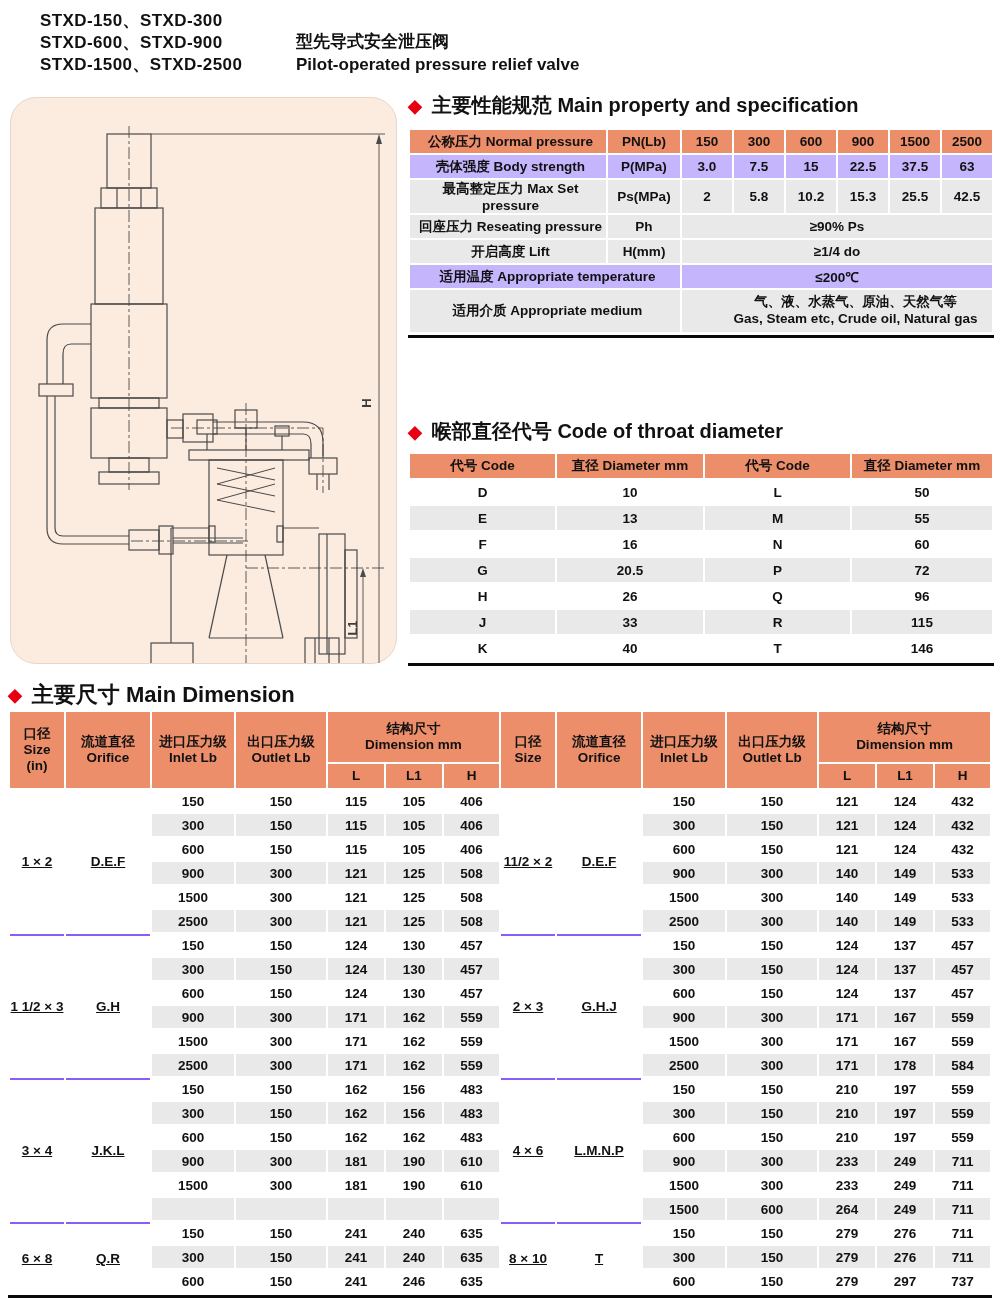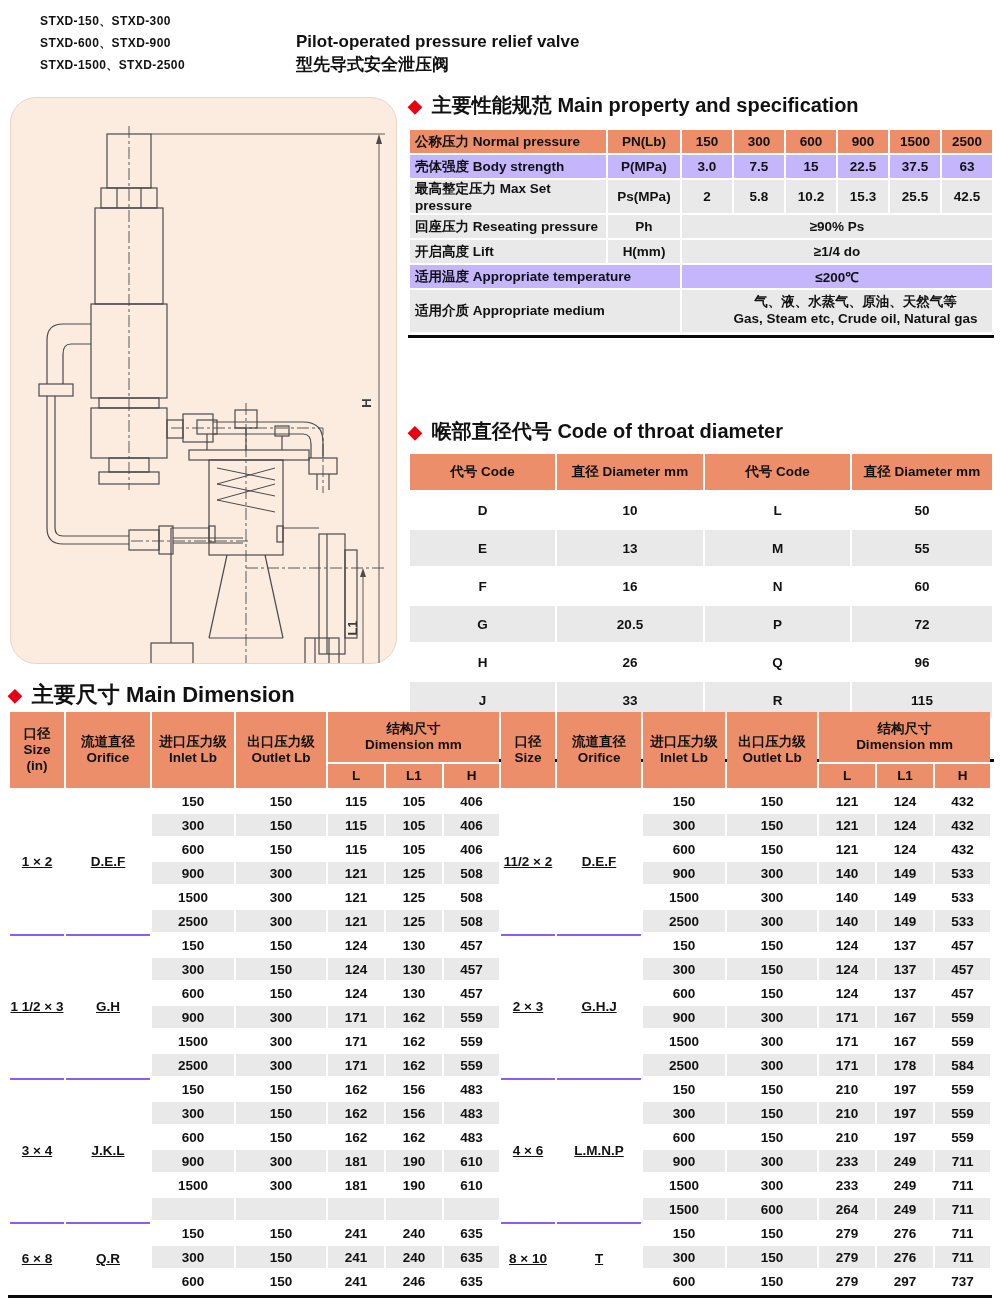--- a/index.html
+++ b/index.html
@@ -2,46 +2,46 @@
 <html><head>
 <meta charset="utf-8">
 <style>
   html,body{margin:0;padding:0;}
   body{
     position:relative;width:1000px;height:1299px;background:#ffffff;
     font-family:"Liberation Sans",sans-serif;color:#111;overflow:hidden;
   }
   .abs{position:absolute;}
   
-  .models{left:40px;top:10px;font-size:12px;font-weight:bold;line-height:22px;letter-spacing:.4px;}
+  .models{left:40px;top:10px;font-size:17px;font-weight:bold;line-height:22px;letter-spacing:.4px;}
   .vtitle{left:296px;top:30px;font-size:17px;font-weight:bold;line-height:23px;}
   
   .panel{left:10px;top:97px;width:385px;height:565px;background:#fcece0;border:1px solid #e8d6c8;border-radius:26px;}
   .panel svg{display:block;}
   
   .sec-head{display:flex;align-items:center;gap:10px;font-weight:bold;}
   .sec-head .diamond{color:#e60012;font-size:18px;line-height:1;}
   #sec1{left:408px;top:92px;font-size:20px;}
   #sec2{left:408px;top:418px;font-size:20px;}
   #sec3{left:8px;top:680px;font-size:22px;}
   
   table{border-collapse:separate;border-spacing:2px;table-layout:fixed;width:100%;}
   td{font-weight:bold;font-size:13.5px;text-align:center;vertical-align:middle;padding:0;overflow:hidden;}
   .wrap{border-bottom:3px solid #0a0a0a;padding-bottom:1px;}
   
   #spec-wrap{left:408px;top:128px;width:586px;}
   .spec td{height:23px;background:#c4b5fd;}
   .spec tr.hdr td{background:#ed8e6b;}
   .spec tr.rg td{background:#e9e9e9;}
-  .spec td.lab{text-align:left;padding-left:5px;}
+  .spec td.lab{text-align:center;padding-left:5px;}
   .spec tr.tall td{height:42px;}
   .spec tr.tall div{line-height:1.25;padding-left:37px;}
   
   #throat-wrap{left:408px;top:452px;width:586px;}
-  .throat td{height:36px;background:#fff;}
+  .throat td{height:24px;background:#fff;}
   .throat tr.hd td{background:#ed8e6b;}
   .throat tr.rg td{background:#e9e9e9;}
   
   #dim-wrap{left:8px;top:710px;width:984px;}
   .dim td{height:22px;font-size:13.5px;}
   .dim thead td{background:#ed8e6b;white-space:pre-line;line-height:1.2;}
   .dim thead tr.sub td{height:24px;}
   .dim thead tr.main td{height:50px;}
   .dim td.plain{background:#fff;text-decoration:underline;}
   .dim td.d{background:#fff;}
@@ -50,22 +50,22 @@
 </style>
 </head>
 <body>
 
 <div class="abs models">
   <div>STXD-150、STXD-300</div>
   <div>STXD-600、STXD-900</div>
   <div>STXD-1500、STXD-2500</div>
 </div>
 <div class="abs vtitle">
+  <div>型先导式安全泄压阀</div>
   <div>Pilot-operated pressure relief valve</div>
-  <div>型先导式安全泄压阀</div>
 </div>
 
 <div class="abs panel">
   <svg width="385" height="565" viewBox="0 0 385 565">
     <g stroke="#4a4a4a" stroke-width="1.2" fill="none">
 
       <g>
         <rect x="96" y="36" width="44" height="54"></rect>
         <rect x="90" y="90" width="56" height="20"></rect>
         <line x1="106" y1="90" x2="106" y2="110"></line>

